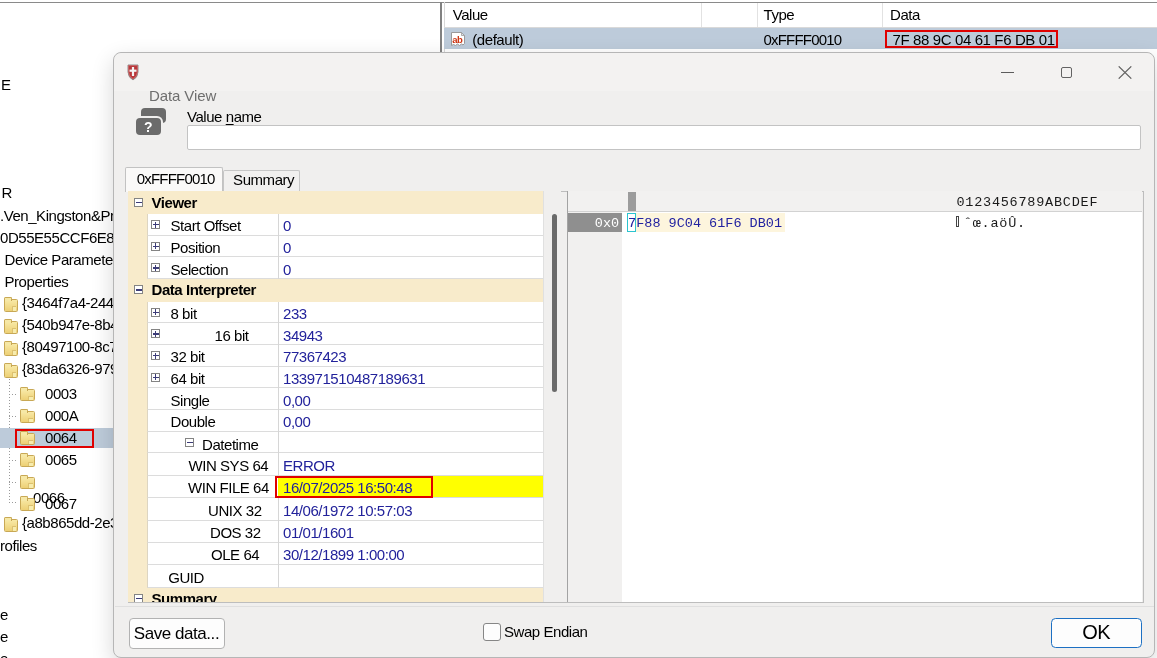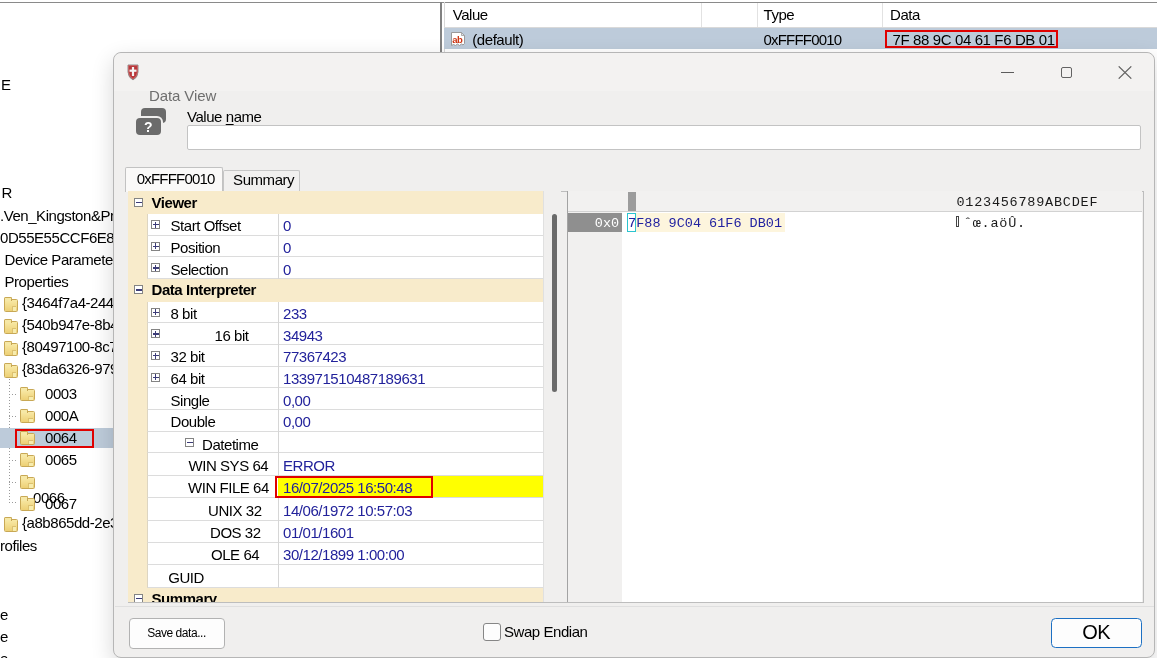--- a/index.html
+++ b/index.html
@@ -127,21 +127,21 @@
   <div class="abs" style="left:11.3px;top:114.6px;width:98px;height:24.2px;background:#faf9f8;border:1px solid #c2c2c2;border-bottom:none;border-radius:2px 2px 0 0;"></div>
   <div class="abs" style="left:109.3px;top:117.6px;width:77.5px;height:21.2px;background:#f1f0ef;border:1px solid #c6c6c6;border-bottom:none;border-radius:2px 2px 0 0;"></div>
   <div class="t" style="left:23.2px;top:117.7px;letter-spacing:-0.8px;">0xFFFF0010</div>
   <div class="t" style="left:119.6px;top:118.2px;">Summary</div>
 
   <div class="abs" style="left:14.3px;top:138.7px;width:1015.9px;height:412px;background:#f0efee;border:1px solid #bdbdbd;"></div>
 
   <div class="abs" style="left:1px;top:552.8px;width:1040px;height:1px;background:#dfdfdf;"></div>
 
   <div class="abs" style="left:15px;top:565.2px;width:96px;height:30.8px;background:#fdfdfd;border:1px solid #b2b2b2;border-radius:4px;text-align:center;">
-    <span style="font-size:12px;letter-spacing:-0.45px;line-height:29px;">Save data...</span>
+    <span style="font-size:17px;letter-spacing:-0.45px;line-height:29px;">Save data...</span>
   </div>
   <div class="abs" style="left:369.5px;top:570.4px;width:17.6px;height:17.6px;background:#fdfdfd;border:1.4px solid #868686;border-radius:3px;"></div>
   <div class="t" style="left:390.5px;top:570.2px;">Swap Endian</div>
   <div class="abs" style="left:937px;top:565.2px;width:91.5px;height:29.6px;background:#fdfdfd;border:1.6px solid #1d70c3;border-radius:4.5px;text-align:center;">
     <span style="font-size:20px;letter-spacing:-0.45px;line-height:27px;">OK</span>
   </div>
 </div>
 
 <div id="grid" class="abs" style="left:127.5px;top:191.3px;width:416.5px;height:410.5px;background:#fff;border-right:1px solid #e0e0e0;overflow:hidden;">
     <div class="abs" style="left:0;top:0px;width:416.5px;height:22.6px;background:#f8ebcb;"></div>

